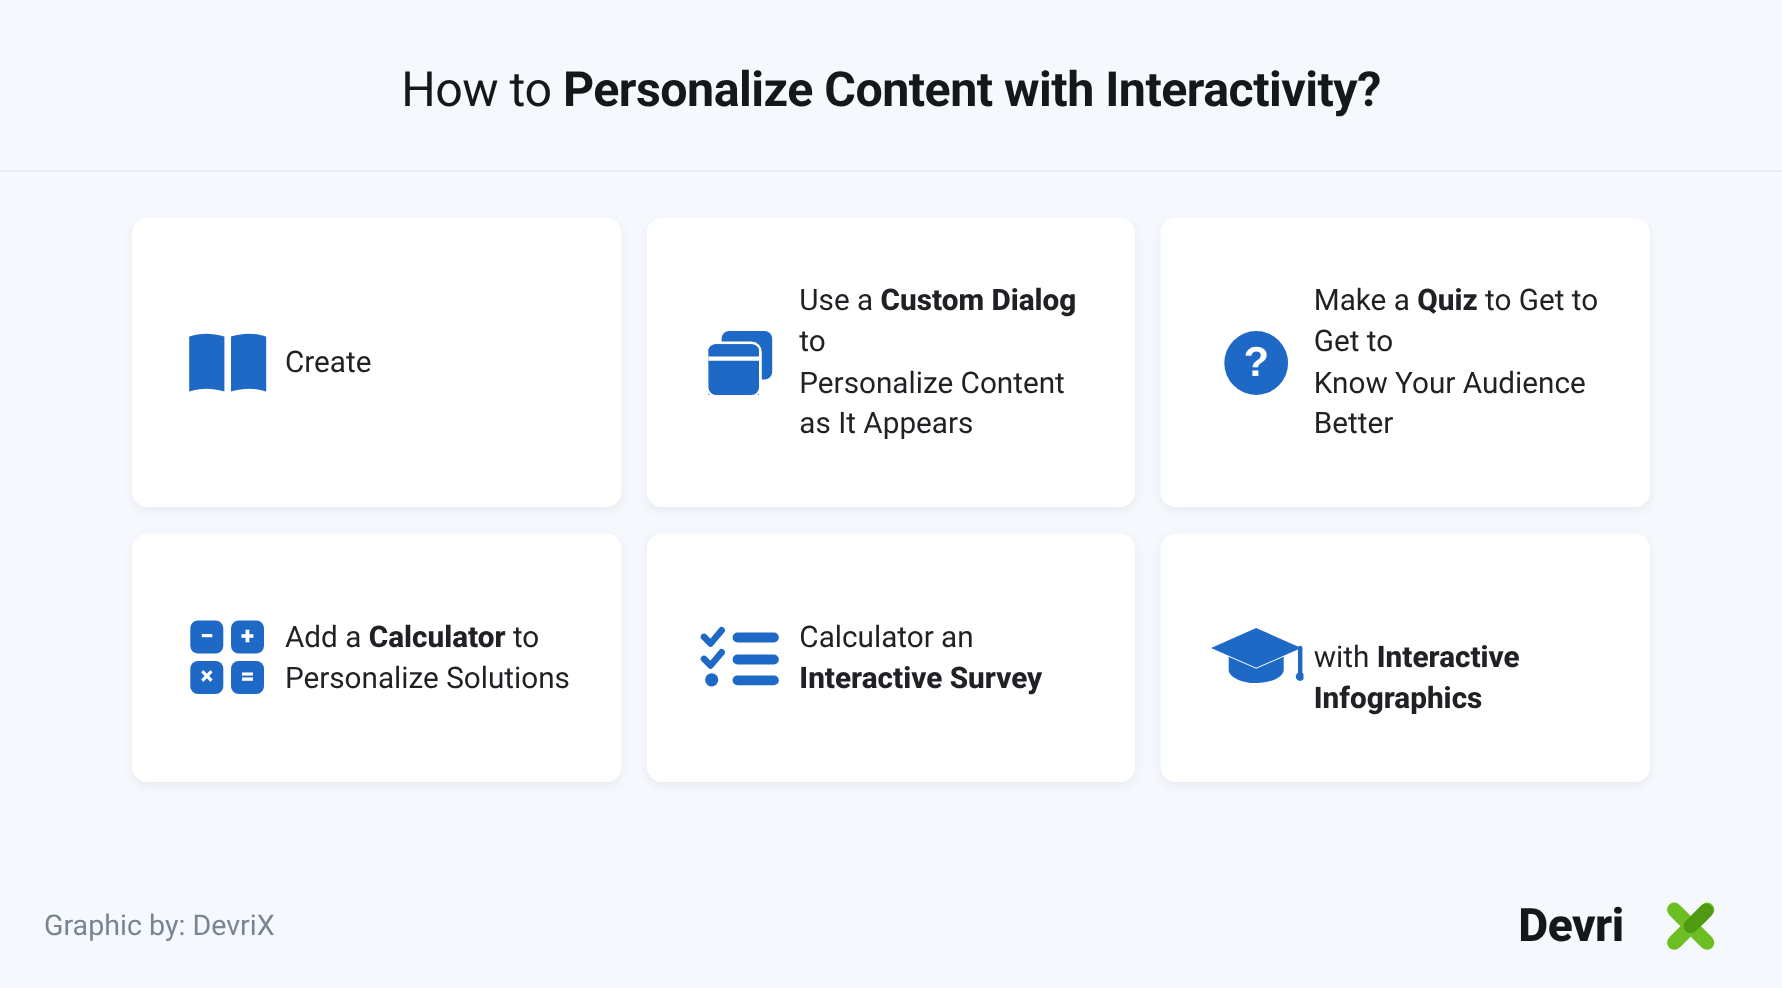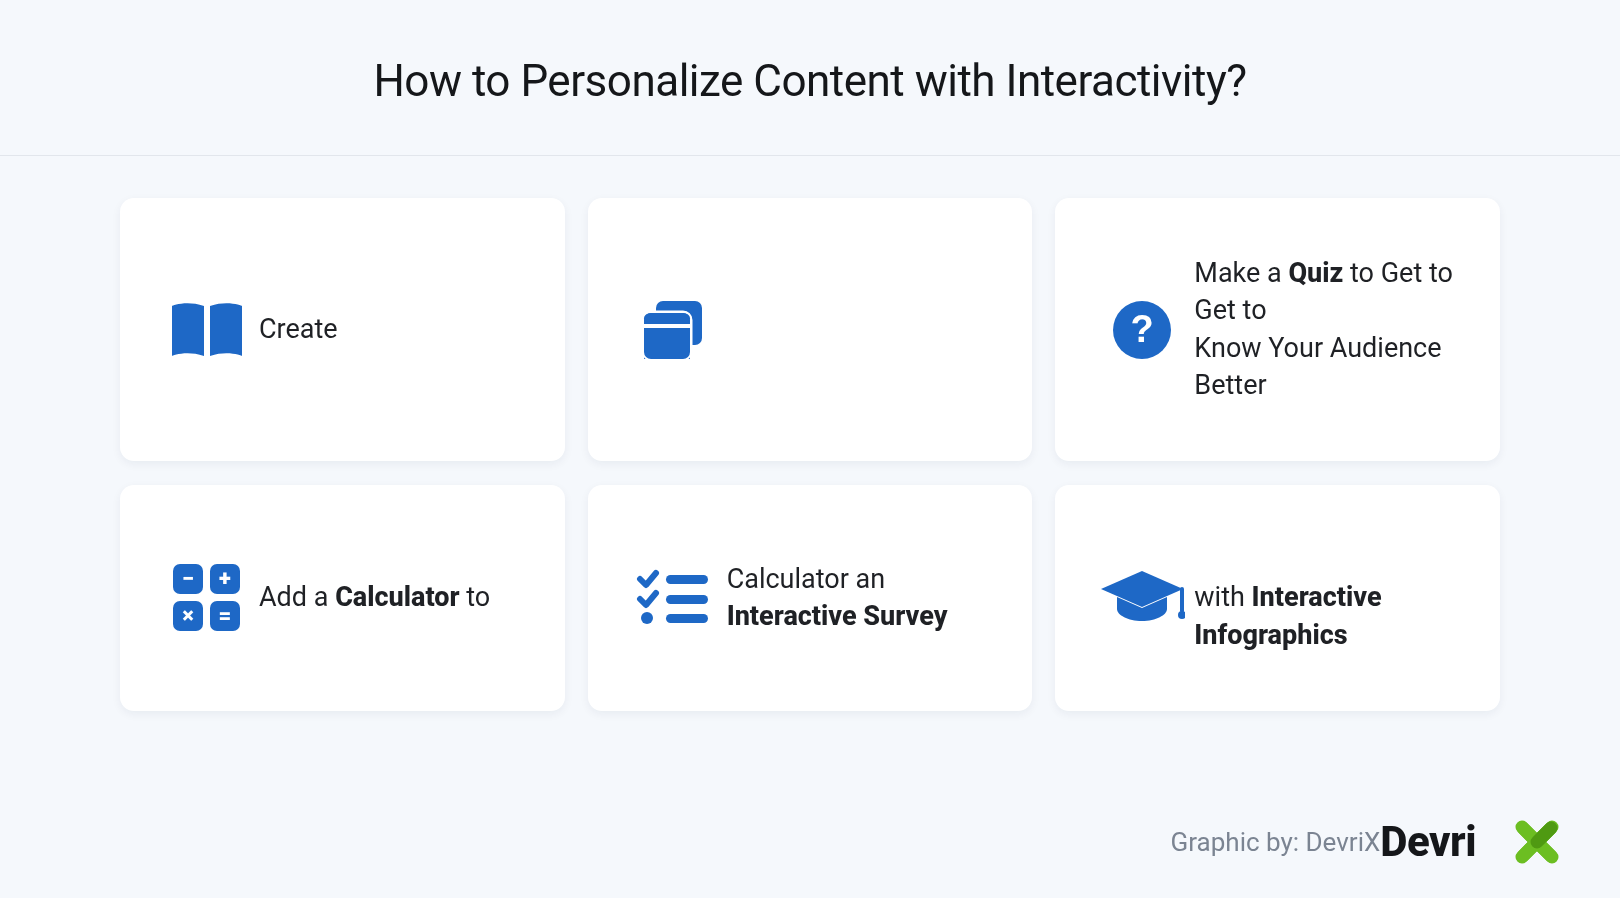--- a/index.html
+++ b/index.html
@@ -21,21 +21,21 @@
     padding: 55px 20px 48px;
     text-align: center;
     border-bottom: 1px solid #e2e6ec;
   }
   .header h1 {
     font-size: 44px;
     font-weight: 400;
     color: #15171a;
     letter-spacing: -0.5px;
   }
-  .header h1 .bold { font-weight: 400; }
+  .header h1 .bold { font-weight: 700; }
 
   .grid {
     flex: 1;
     display: grid;
     grid-template-columns: 1fr 1fr 1fr;
     grid-template-rows: repeat(3, auto);
     gap: 24px 23px;
     padding: 42px 120px 22px;
   }
   .card {
@@ -58,21 +58,21 @@
     font-size: 27px;
     line-height: 1.38;
     color: #1f2125;
     font-weight: 400;
   }
   .card-text .bold { font-weight: 800; }
 
   .footer {
     display: flex;
     align-items: center;
-    justify-content: flex-end;
+    justify-content: space-between;
     padding: 10px 60px 32px 40px;
   }
   .credit {
     font-size: 26px;
     color: #7b8492;
   }
   .brand {
     font-size: 42px;
     font-weight: 800;
     color: #15171a;
@@ -135,20 +135,24 @@
           <rect x="6" y="16" width="46" height="12" rx="7" fill="#fff" opacity="0"></rect>
           <rect x="6" y="26" width="46" height="36" fill="#1e68c6"></rect>
           <path d="M6 23 a7 7 0 0 1 7 -7 h32 a7 7 0 0 1 7 7 v4 h-46 z" fill="#1e68c6"></path>
           <rect x="11" y="28" width="36" height="3" fill="#ffffff" opacity="0"></rect>
           <rect x="6" y="16" width="46" height="46" rx="7" fill="none" stroke="#fff" stroke-width="4"></rect>
           <rect x="6" y="16" width="46" height="46" rx="7" fill="#1e68c6"></rect>
           <rect x="6" y="16" width="46" height="11" rx="7" fill="#1e68c6"></rect>
           <line x1="6" y1="29" x2="52" y2="29" stroke="#fff" stroke-width="4"></line>
         </svg>
       </div>
+      <div class="card-text">
+        <span>Use a </span><span class="bold">Custom Dialog</span><span> to</span><br>
+        <span>Personalize Content as It Appears</span>
+      </div>
     </div>
 
     <div class="card">
       <div class="icon-wrap">
         <svg width="62" height="62" viewBox="0 0 62 62">
           <circle cx="31" cy="31" r="29" fill="#1e68c6"></circle>
           <text x="31" y="43" text-anchor="middle" font-size="38" font-weight="800" fill="#ffffff" font-family="Arial">?</text>
         </svg>
       </div>
       <div class="card-text">
@@ -161,20 +165,21 @@
       <div class="icon-wrap">
         <div class="calc">
           <div class="sq">−</div>
           <div class="sq">+</div>
           <div class="sq">×</div>
           <div class="sq">=</div>
         </div>
       </div>
       <div class="card-text">
         <span>Add a </span><span class="bold">Calculator</span><span> to</span><br>
+        <span>Personalize Solutions</span>
       </div>
     </div>
 
     <div class="card">
       <div class="icon-wrap">
         <svg width="76" height="58" viewBox="0 0 76 58">
           <polyline points="4,10 10,16 20,4" fill="none" stroke="#1e68c6" stroke-width="6" stroke-linecap="round" stroke-linejoin="round"></polyline>
           <rect x="30" y="6" width="42" height="9" rx="4.5" fill="#1e68c6"></rect>
           <polyline points="4,30 10,36 20,24" fill="none" stroke="#1e68c6" stroke-width="6" stroke-linecap="round" stroke-linejoin="round"></polyline>
           <rect x="30" y="26" width="42" height="9" rx="4.5" fill="#1e68c6"></rect>

